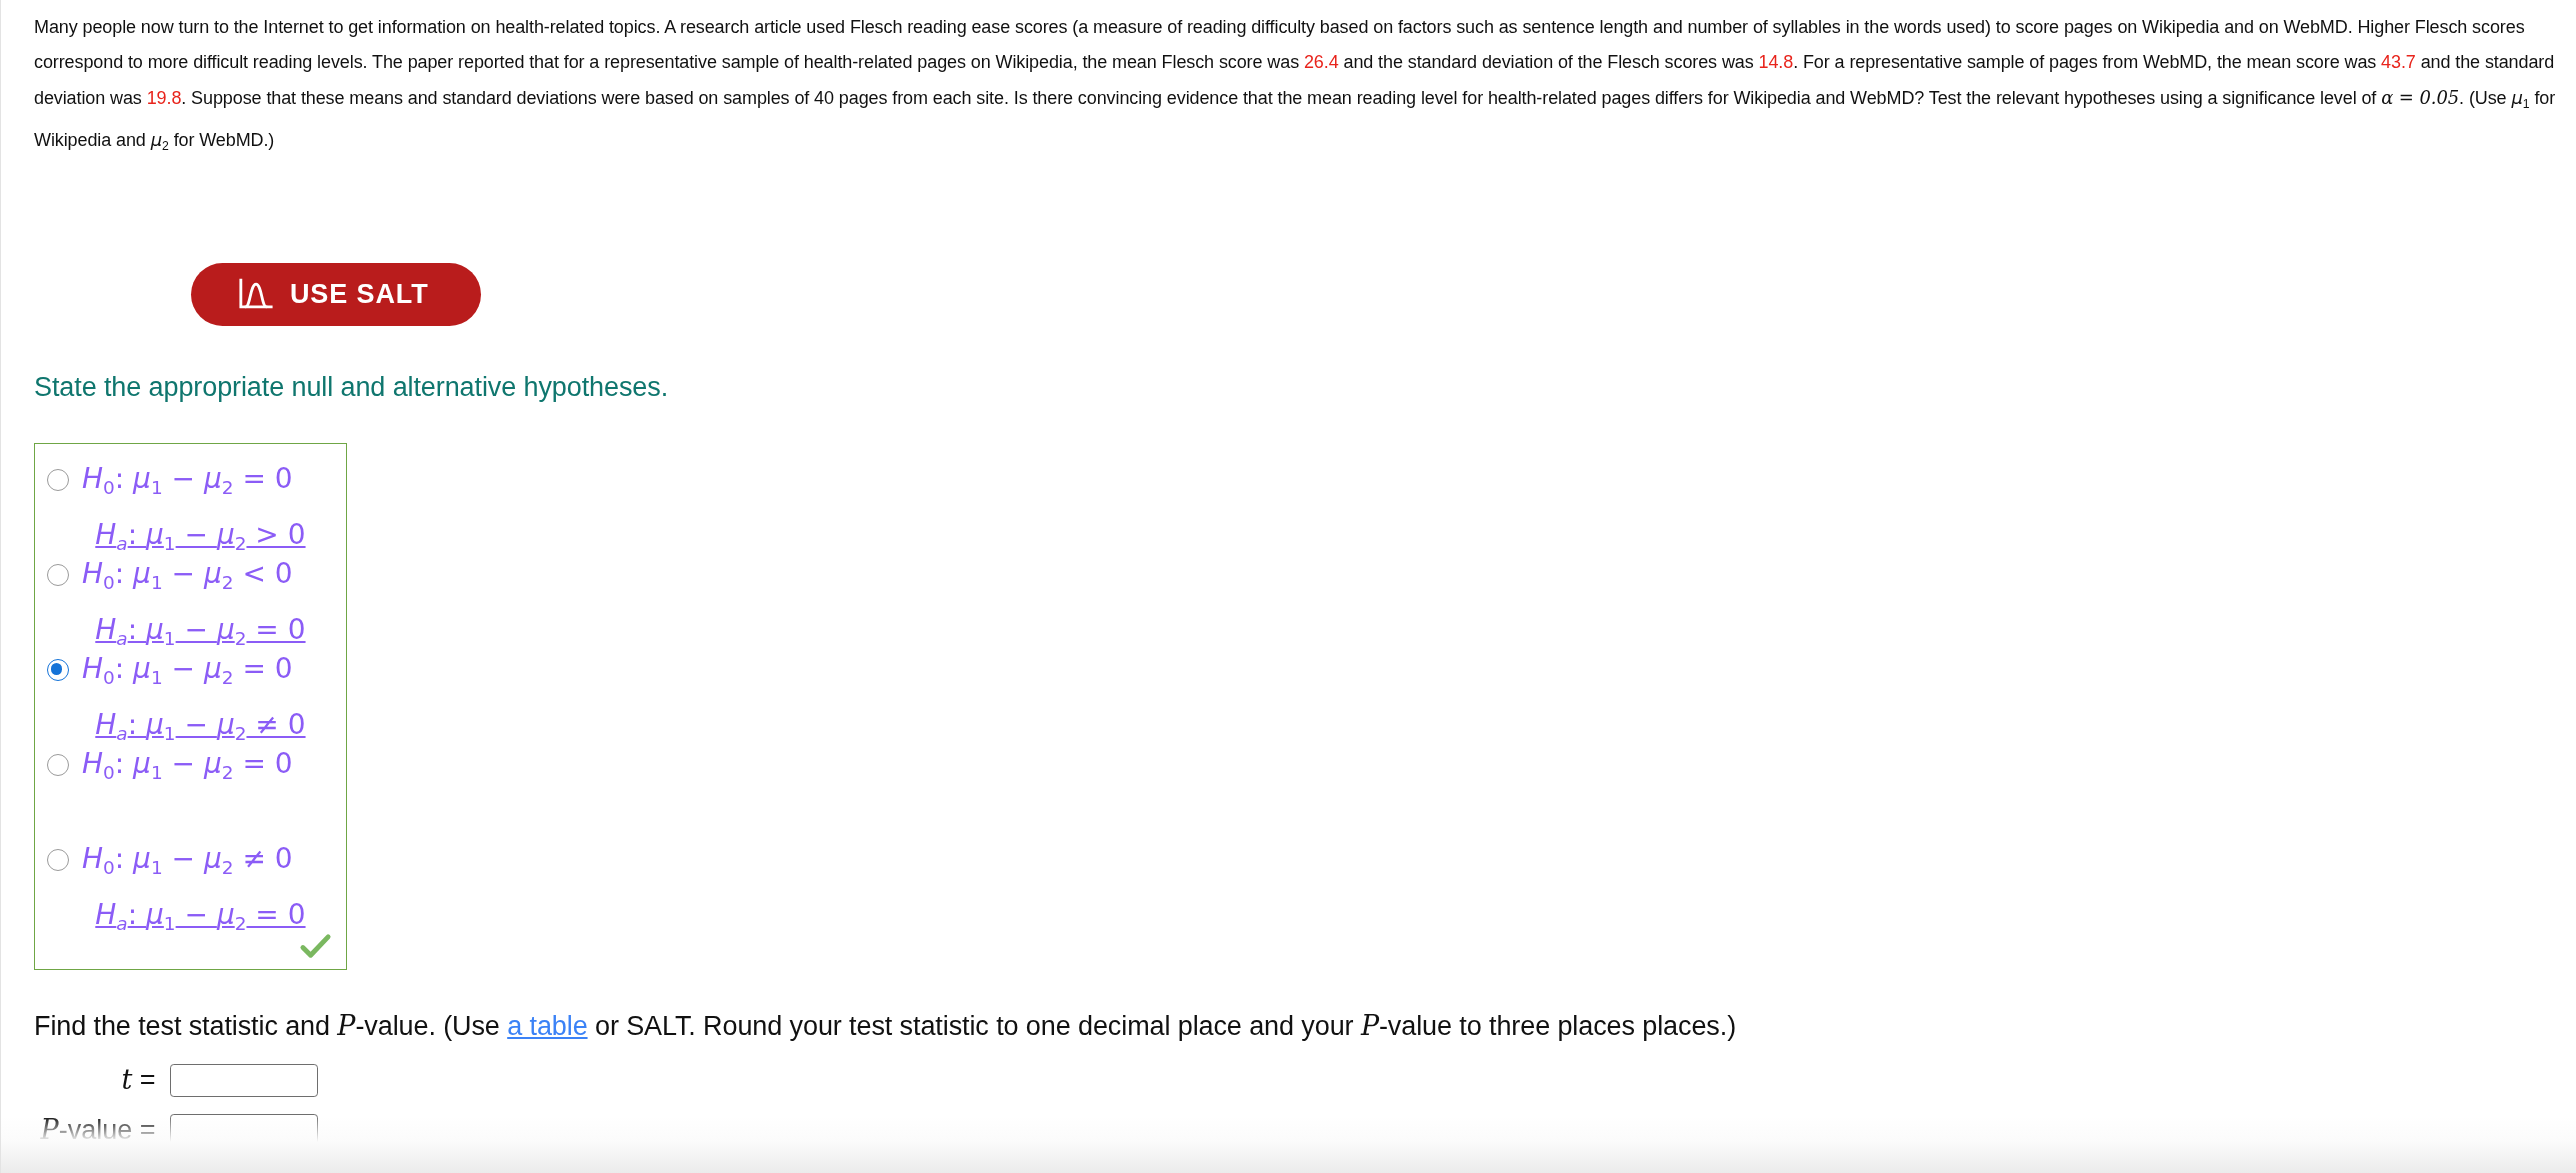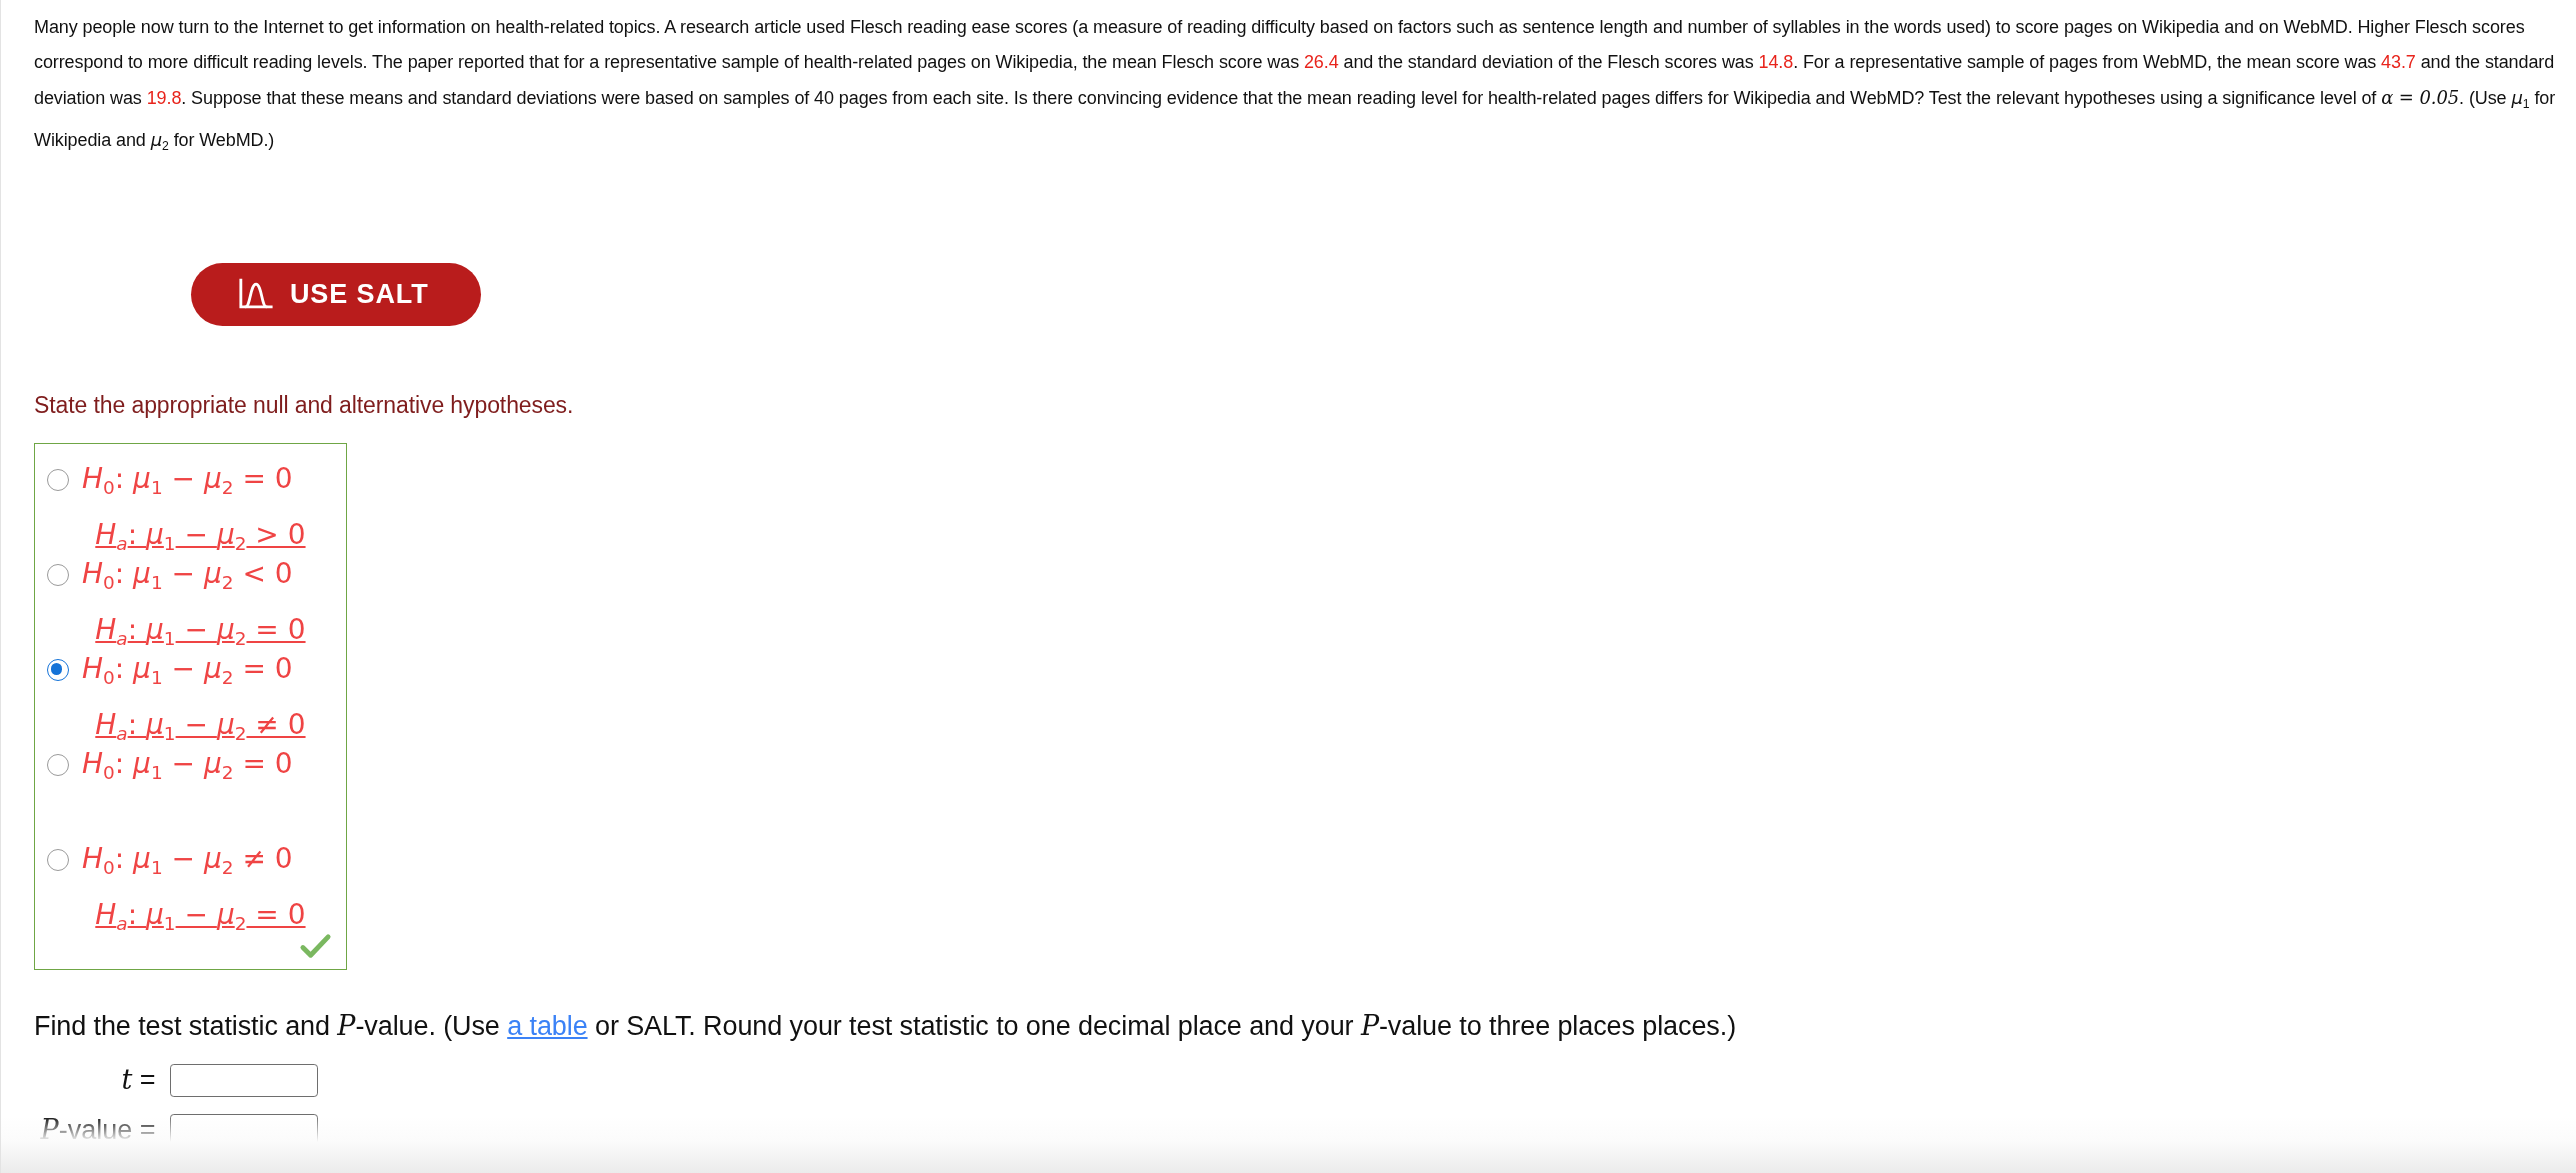--- a/index.html
+++ b/index.html
@@ -92,24 +92,24 @@
     font-size: 27px;
     font-weight: bold;
     letter-spacing: 0.9px;
   }
   #salt-curve-icon { display: block; }
 
   
   #hypotheses-prompt {
     position: absolute;
     left: 33px;
-    top: 392px;
-    font-size: 23px;
+    top: 372px;
+    font-size: 27px;
     letter-spacing: -0.1px;
-    color: #7f1d1d;
+    color: #0f766e;
   }
 
   
   #hypotheses-choice-group {
     position: absolute;
     left: 33px;
     top: 443px;
     width: 313px;
     height: 527px;
     border: 1.9px solid #6fa645;
@@ -146,21 +146,21 @@
     left: 3.3px; top: 3.3px;
     width: 11.5px; height: 11.5px;
     border-radius: 50%;
     background: #1573d8;
   }
   .choice-math {
     margin-left: 13.4px;
     font-size: 28px;
     line-height: 47px;
     white-space: nowrap;
-    color: #ef4444;
+    color: #8b5cf6;
     padding-top: 1.9px;
   }
   .choice-math .line2 { padding-left: 13.4px; display: block; text-decoration: underline; }
   .mexp {
     font-family: "DejaVu Sans", sans-serif;
   }
   .mexp i {
     font-style: italic;
   }
   .mexp sub {

